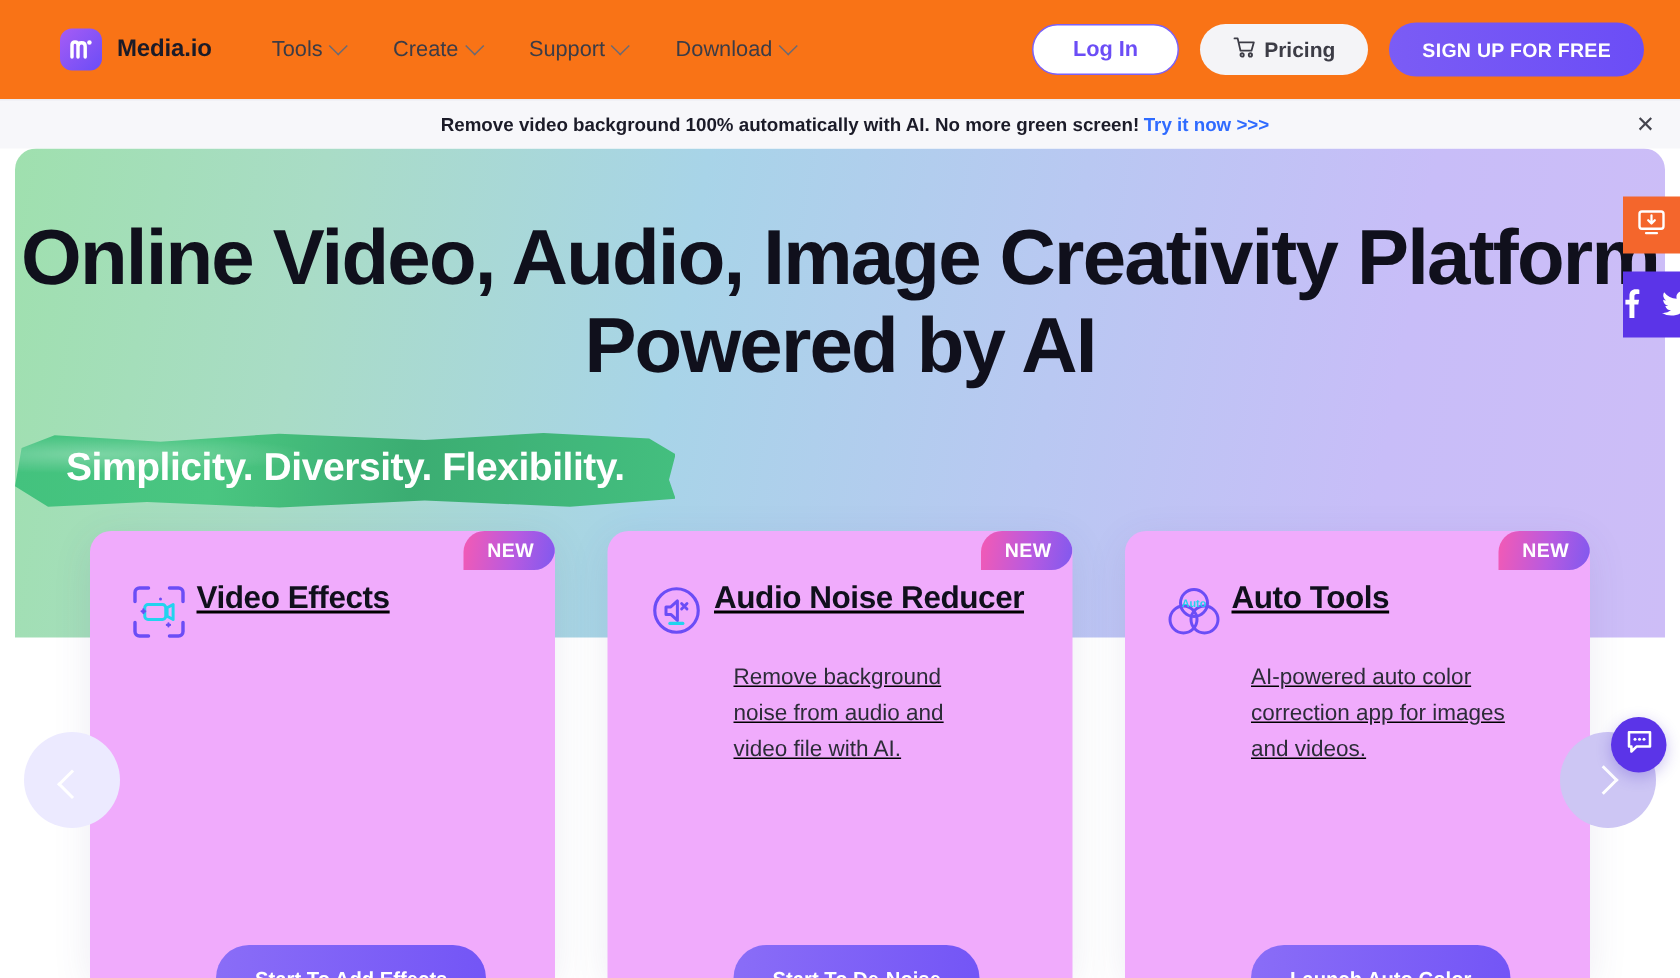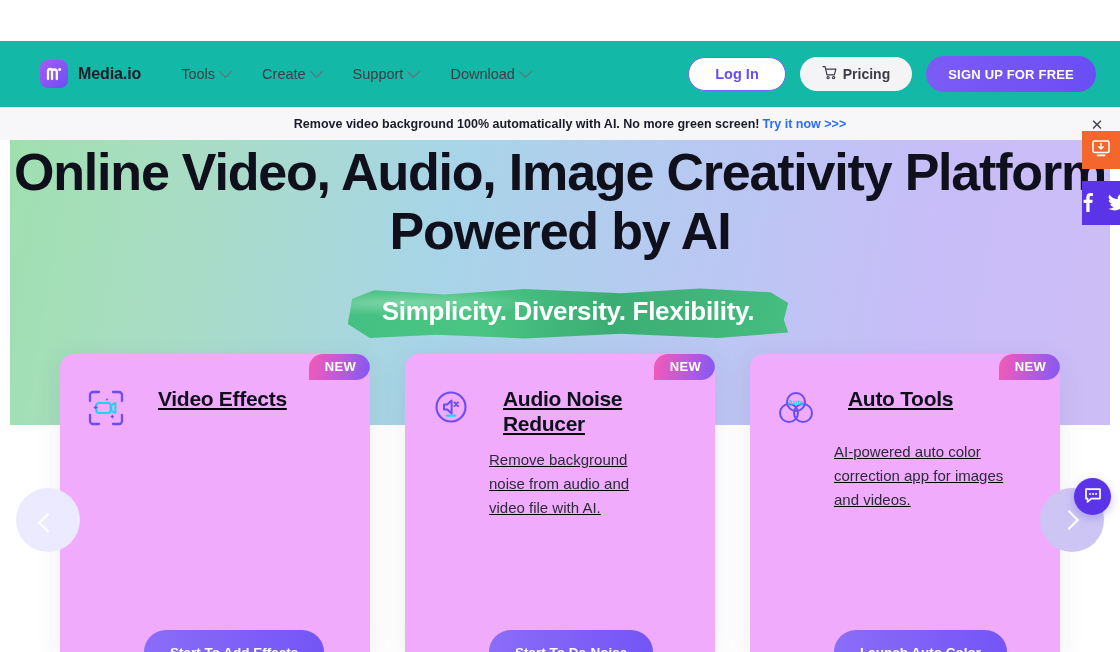--- a/index.html
+++ b/index.html
@@ -7,27 +7,26 @@
   body {
     font-family:"Liberation Sans", sans-serif;
     background:#ffffff;
     overflow:hidden;
     position:relative;
   }
 
   
   #header {
     height:66px;
-    background:#14b8a6;
+    background:#f97316;
     display:flex;
     align-items:center;
     padding:0 24px 0 40px;
     position:relative;
     z-index:40;
-    margin-top:41px;
   }
   #logo-group { display:flex; align-items:center; gap:10px; }
   .logo-mark {
     width:28px; height:28px; border-radius:8px;
     background:linear-gradient(135deg,#a65cf5 0%,#6b4df6 100%);
     position:relative;
     display:flex; align-items:center; justify-content:center;
   }
   .logo-mark svg { display:block; }
   .brand-name { font-size:16px; font-weight:bold; color:#1b1b28; letter-spacing:-.1px; }
@@ -86,22 +85,22 @@
     border-radius:14px 14px 0 0;
     background:linear-gradient(100deg,#9fe0ae 0%,#a9dcc6 18%,#a8d4e8 40%,#b9c8f2 62%,#c8bdf8 82%,#cdbdf7 100%);
     z-index:1;
   }
   #hero-title {
     position:absolute; left:0; right:0; top:44px;
     text-align:center; font-size:52px; font-weight:bold;
     line-height:1.14; color:#10101c; letter-spacing:-1.2px;
   }
   #hero-subtitle-wrap {
-    position:absolute; left:16px; right:0; top:188px;
-    display:flex; justify-content:center;
+    position:absolute; left:0; right:0; top:188px;
+    display:flex; 
   }
   #brush {
     position:relative;
     padding:9px 34px 13px 34px;
   }
   #brush::before {
     content:""; position:absolute; left:0; right:0; top:0; bottom:0;
     background:
       radial-gradient(ellipse 55% 40% at 12% 30%, rgba(255,255,255,.30), transparent 60%),
       linear-gradient(95deg,#3fc07c 0%,#45c47e 30%,#35ab6d 60%,#3fbe7a 100%);
@@ -132,21 +131,21 @@
     overflow:hidden;
     text-decoration:underline;
   }
   .badge {
     position:absolute; top:0; right:0;
     background:linear-gradient(100deg,#f45ab4 0%,#b85ae0 55%,#8059ef 100%);
     color:#fff; font-size:13px; font-weight:bold; letter-spacing:.3px;
     padding:5px 14px 6px 16px;
     border-radius:14px 0 14px 0;
   }
-  .card-head { display:flex; gap:32px; align-items:flex-start; }
+  .card-head { display:flex; gap:5px; align-items:flex-start; }
   .card-icon { width:40px; height:40px; flex:0 0 40px; margin-top:4px; }
   .card-title {
     font-size:21px; font-weight:bold; color:#10101c;
     line-height:1.2; letter-spacing:-.3px; padding-top:2px;
   }
   .card-desc {
     font-size:15px; color:#2c2c38; line-height:1.6;
     margin-top:12px; margin-left:58px; max-width:170px;
   }
   .card-btn {

